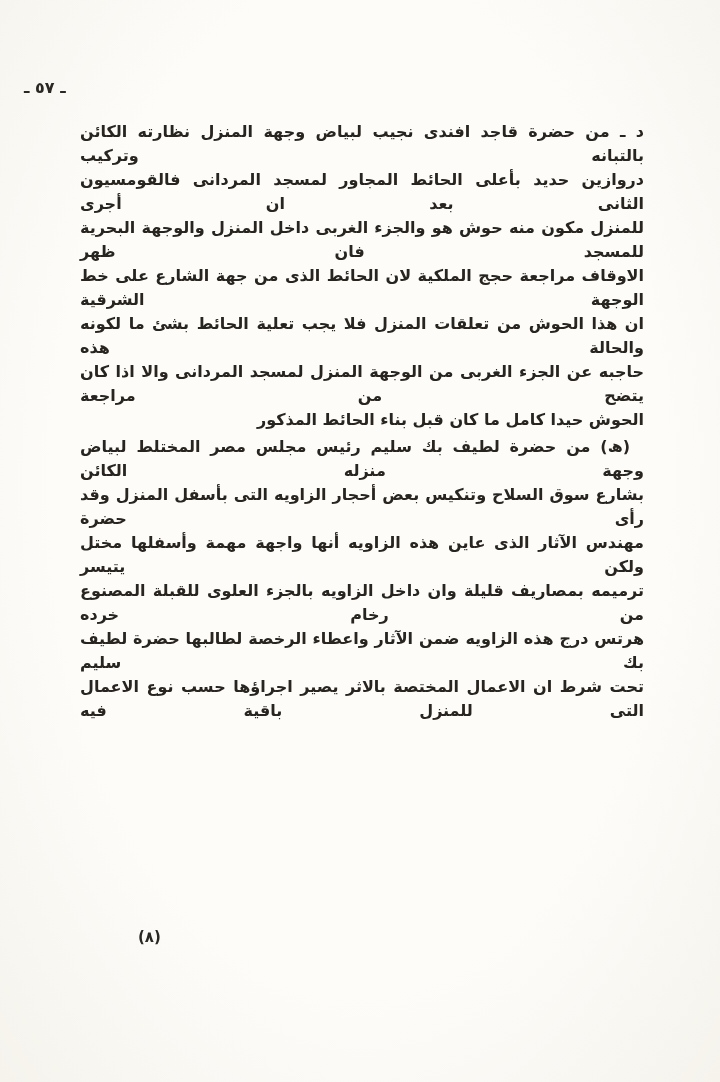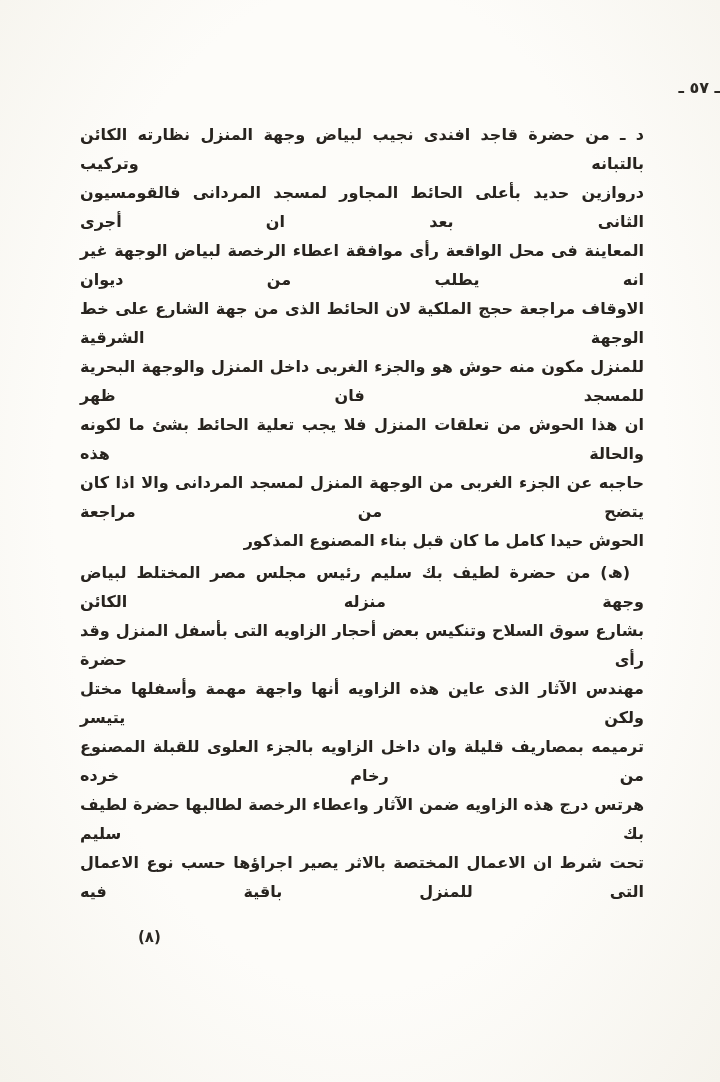--- a/index.html
+++ b/index.html
@@ -16,42 +16,42 @@
     background-image: radial-gradient(ellipse at 50% 45%, #fdfcf9 60%, #f5f3ec 100%);
     font-family: "DejaVu Sans", sans-serif;
     color: #26231f;
     overflow: hidden;
   }
   .page-number {
     position: absolute;
     top: 78px;
     left: 0;
     right: 0;
-    text-align: right;
+    text-align: left;
     font-size: 16px;
     font-weight: bold;
     letter-spacing: 2px;
     color: #2b2823;
     margin-left: 24px;
   }
   .text-block {
     position: absolute;
     top: 120px;
     left: 80px;
     width: 564px;
     direction: rtl;
     font-size: 16px;
     font-weight: bold;
     color: #28241f;
   }
   .para {
     margin: 0 0 3px 0;
   }
   .para .line {
-    line-height: 29px;
+    line-height: 24px;
     text-align: justify;
     text-align-last: justify;
     white-space: normal;
   }
   .para .line.last {
     text-align-last: right;
   }
   .para:nth-child(n+2) .line:first-child {
     text-indent: 14px;
   }
@@ -67,26 +67,25 @@
 </head>
 <body>
 
 <div class="page">
   <div class="page-number">ـ ٥٧ ـ</div>
 
   <div class="text-block">
       <div class="para">
         <div class="line">د ـ من حضرة قاجد افندى نجيب لبياض وجهة المنزل نظارته الكائن بالتبانه وتركيب</div>
         <div class="line">دروازين حديد بأعلى الحائط المجاور لمسجد المردانى فالقومسيون الثانى بعد ان أجرى</div>
-        <div class="line">المعاينة فى محل الواقعة رأى موافقة اعطاء الرخصة لبياض الوجهة غير انه يطلب من ديوان</div>
+        <div class="line">للمنزل مكون منه حوش هو والجزء الغربى داخل المنزل والوجهة البحرية للمسجد فان ظهر</div>
         <div class="line">الاوقاف مراجعة حجج الملكية لان الحائط الذى من جهة الشارع على خط الوجهة الشرقية</div>
-        <div class="line">للمنزل مكون منه حوش هو والجزء الغربى داخل المنزل والوجهة البحرية للمسجد فان ظهر</div>
         <div class="line">ان هذا الحوش من تعلقات المنزل فلا يجب تعلية الحائط بشئ ما لكونه والحالة هذه</div>
         <div class="line">حاجبه عن الجزء الغربى من الوجهة المنزل لمسجد المردانى والا اذا كان يتضح من مراجعة</div>
-        <div class="line last">الحوش حيدا كامل ما كان قبل بناء المصنوع المذكور</div>
+        <div class="line last">الحوش حيدا كامل ما كان قبل بناء الحائط المذكور</div>
       </div>
       <div class="para">
         <div class="line">(ھ) من حضرة لطيف بك سليم رئيس مجلس مصر المختلط لبياض وجهة منزله الكائن</div>
         <div class="line">بشارع سوق السلاح وتنكيس بعض أحجار الزاويه التى بأسفل المنزل وقد رأى حضرة</div>
         <div class="line">مهندس الآثار الذى عاين هذه الزاويه أنها واجهة مهمة وأسفلها مختل ولكن يتيسر</div>
         <div class="line">ترميمه بمصاريف قليلة وان داخل الزاويه بالجزء العلوى للقبلة المصنوع من رخام خرده</div>
         <div class="line">هرتس درج هذه الزاويه ضمن الآثار واعطاء الرخصة لطالبها حضرة لطيف بك سليم</div>
         <div class="line">تحت شرط ان الاعمال المختصة بالاثر يصير اجراؤها حسب نوع الاعمال التى للمنزل باقية فيه</div>
       </div>
     </div>

